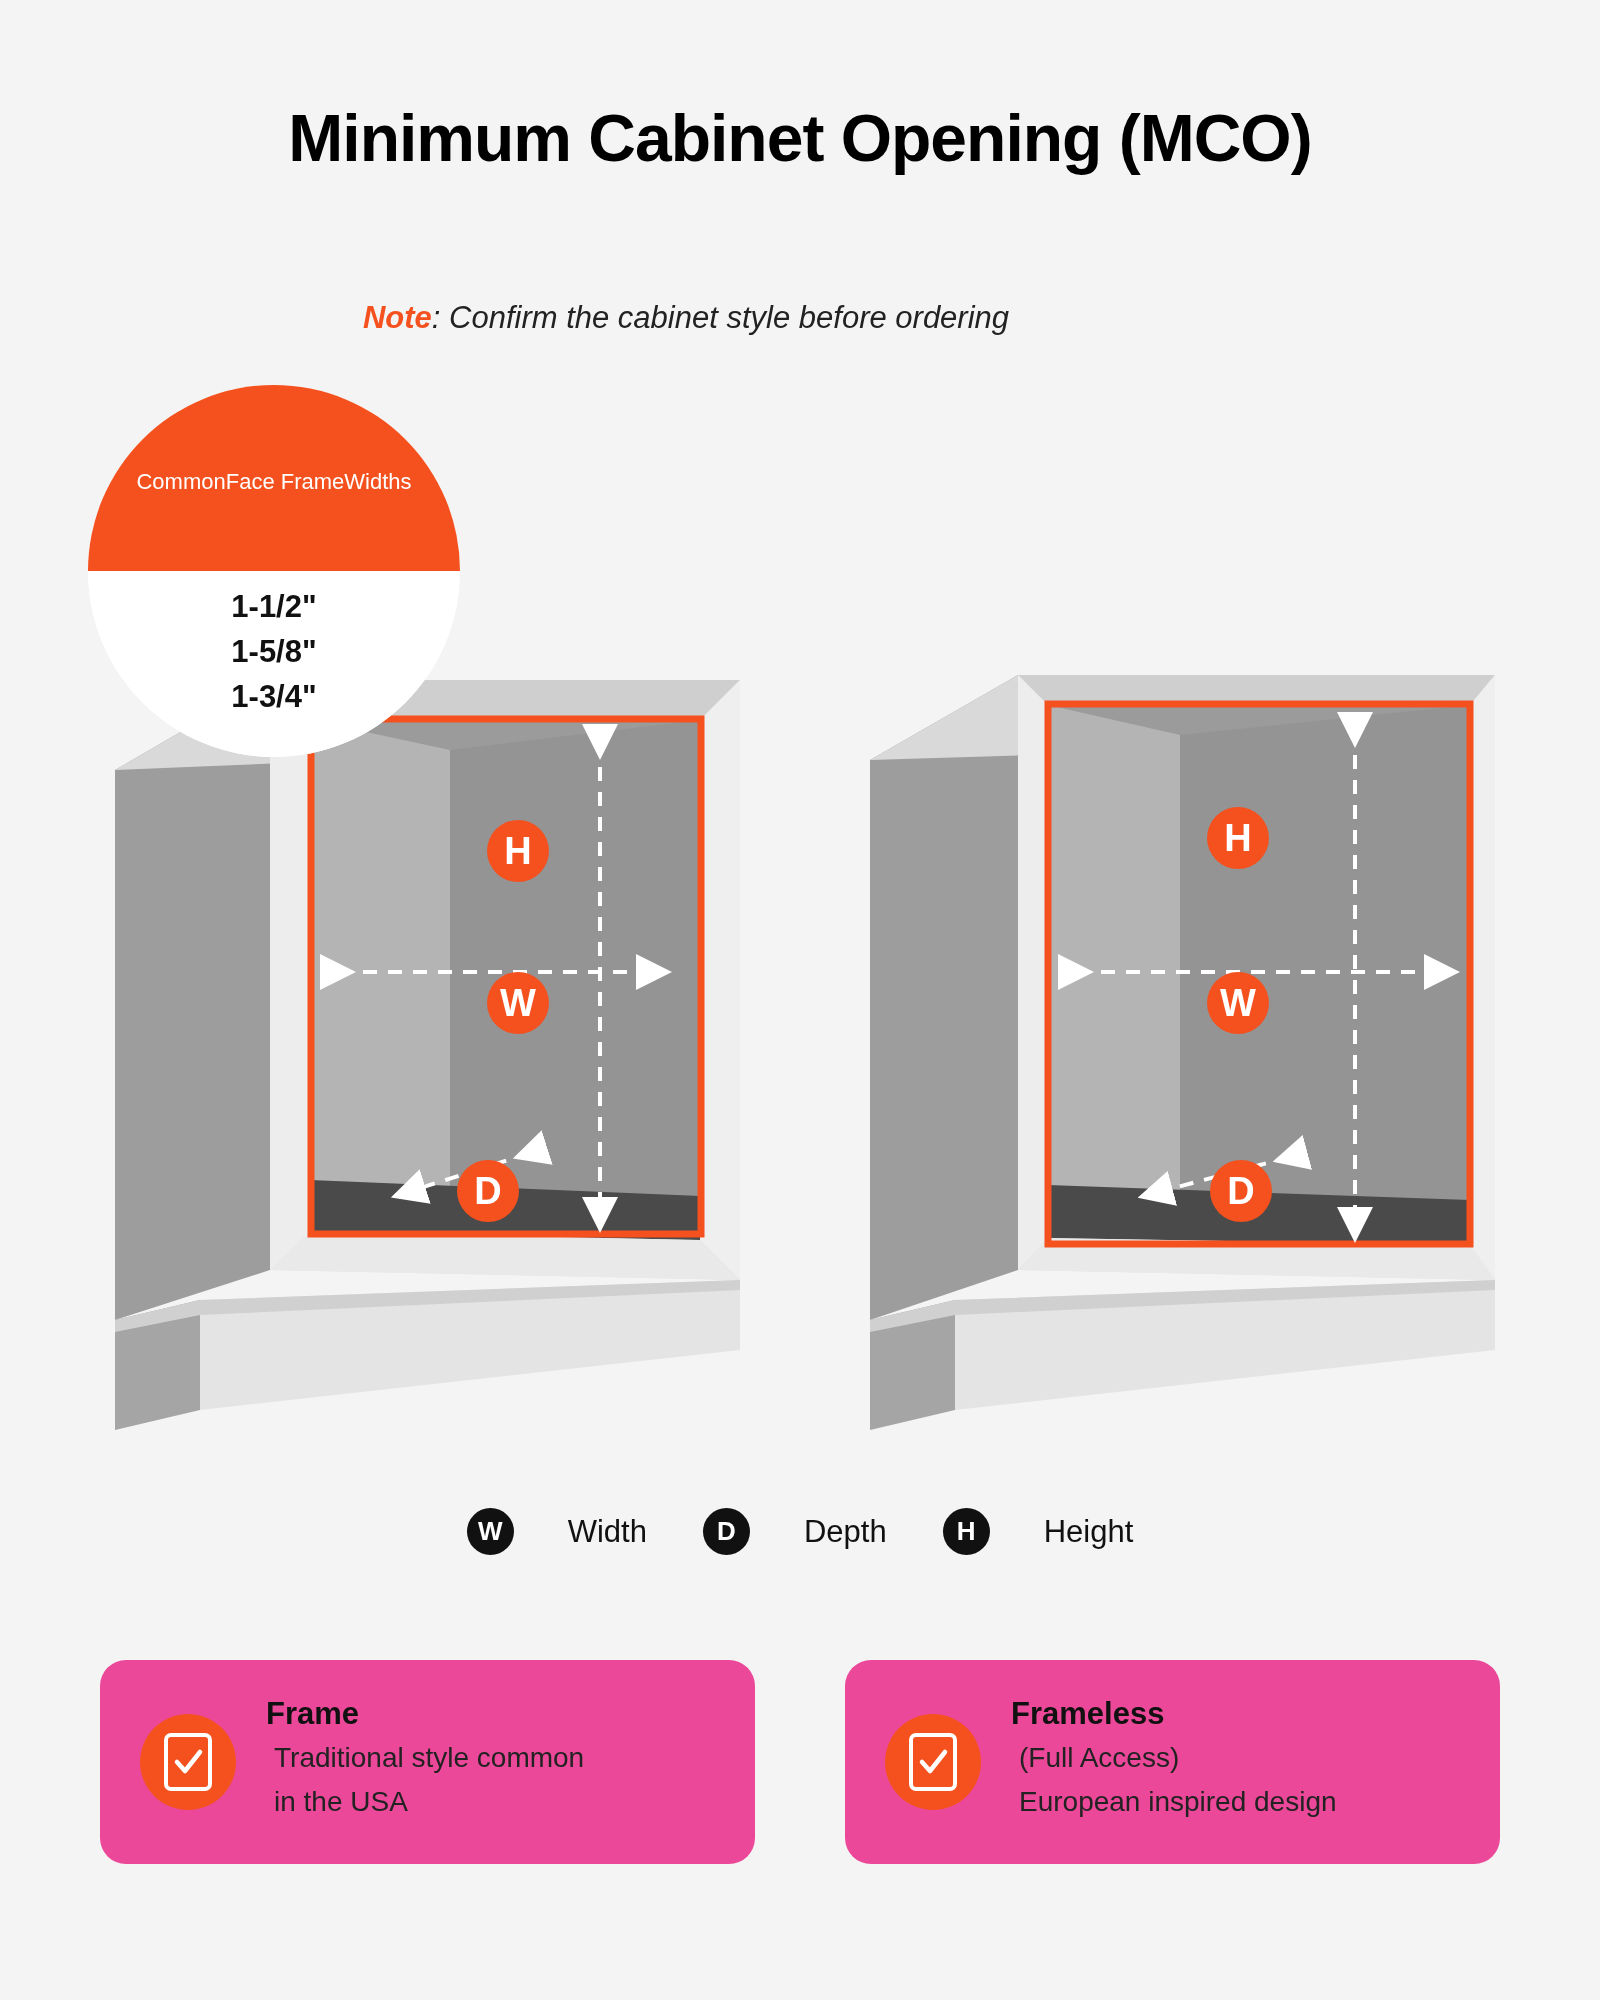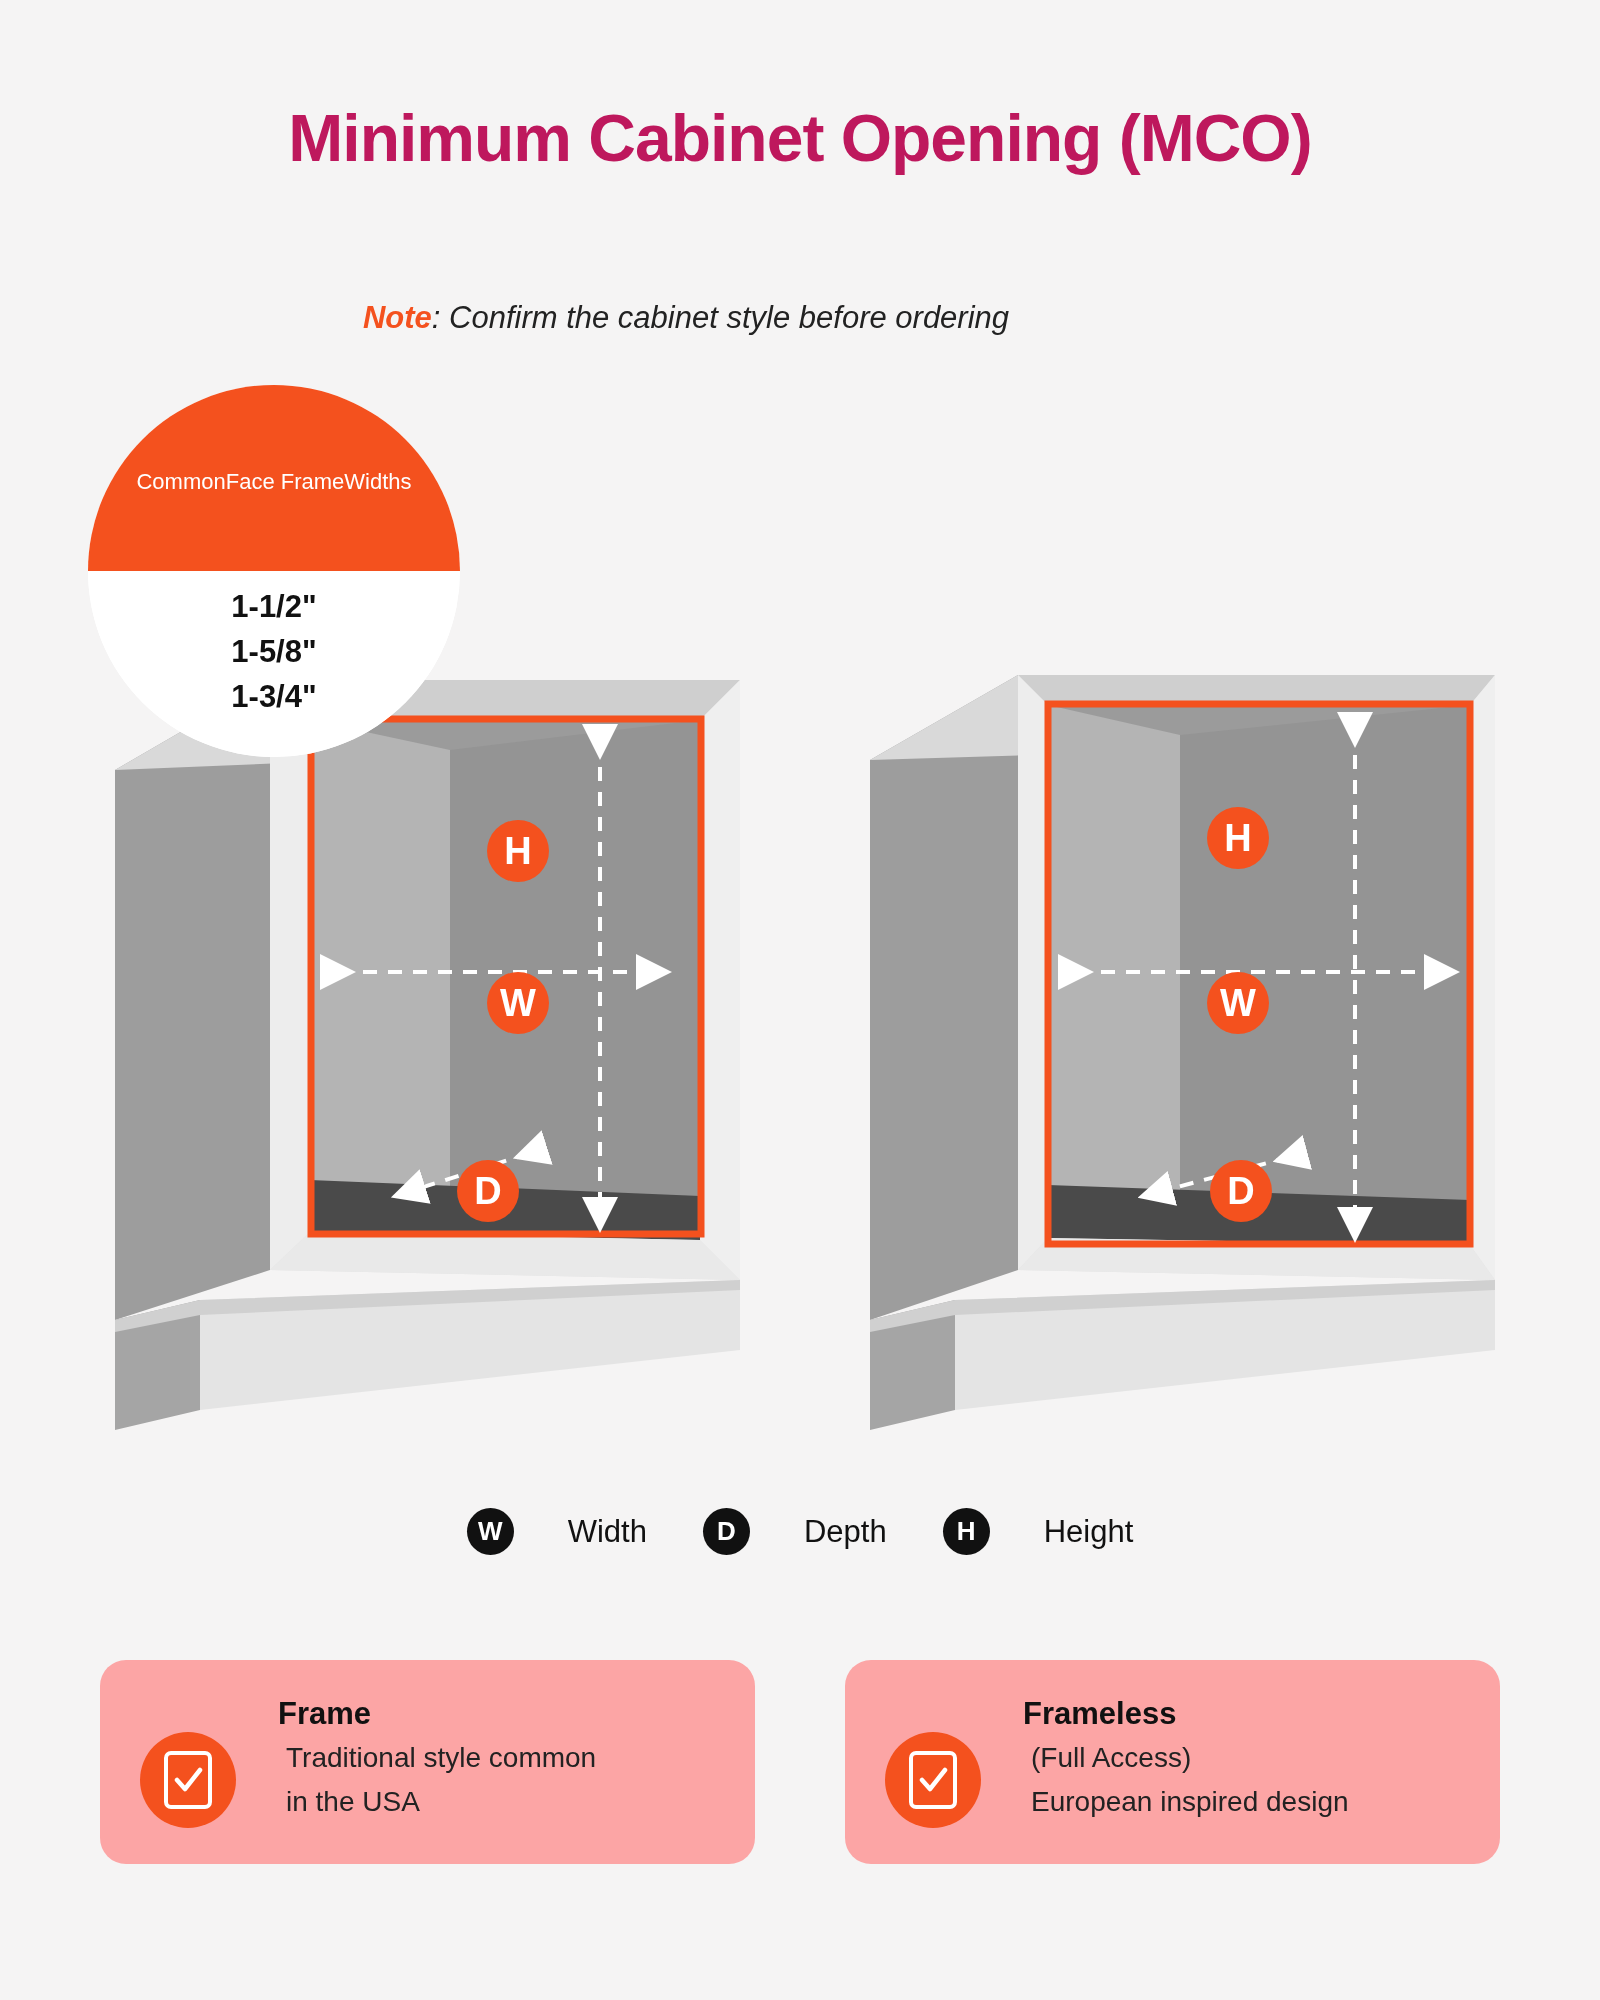--- a/index.html
+++ b/index.html
@@ -22,21 +22,21 @@
 
   
   .title {
     position: absolute;
     top: 100px;
     left: 0;
     width: 1600px;
     text-align: center;
     font-size: 66px;
     font-weight: bold;
-    color: #be185d;
+    color: #000000;
     letter-spacing: -1px;
   }
 
   
   .note {
     position: absolute;
     top: 300px;
     left: 0;
     width: 1372px;
     text-align: center;
@@ -153,26 +153,26 @@
   .cards {
     position: absolute;
     top: 1660px;
     left: 100px;
     width: 1400px;
     display: flex;
     gap: 90px;
   }
   .card {
     flex: 1;
-    background: #fca5a5;
+    background: #ec4899;
     border-radius: 26px;
     padding: 36px 40px;
     display: flex;
-    align-items: flex-end;
-    gap: 42px;
+    align-items: center;
+    gap: 30px;
     box-sizing: border-box;
     min-height: 200px;
   }
   .card-icon {
     flex: 0 0 auto;
     width: 96px;
     height: 96px;
     border-radius: 50%;
     background: #f4511e;
     display: flex;

